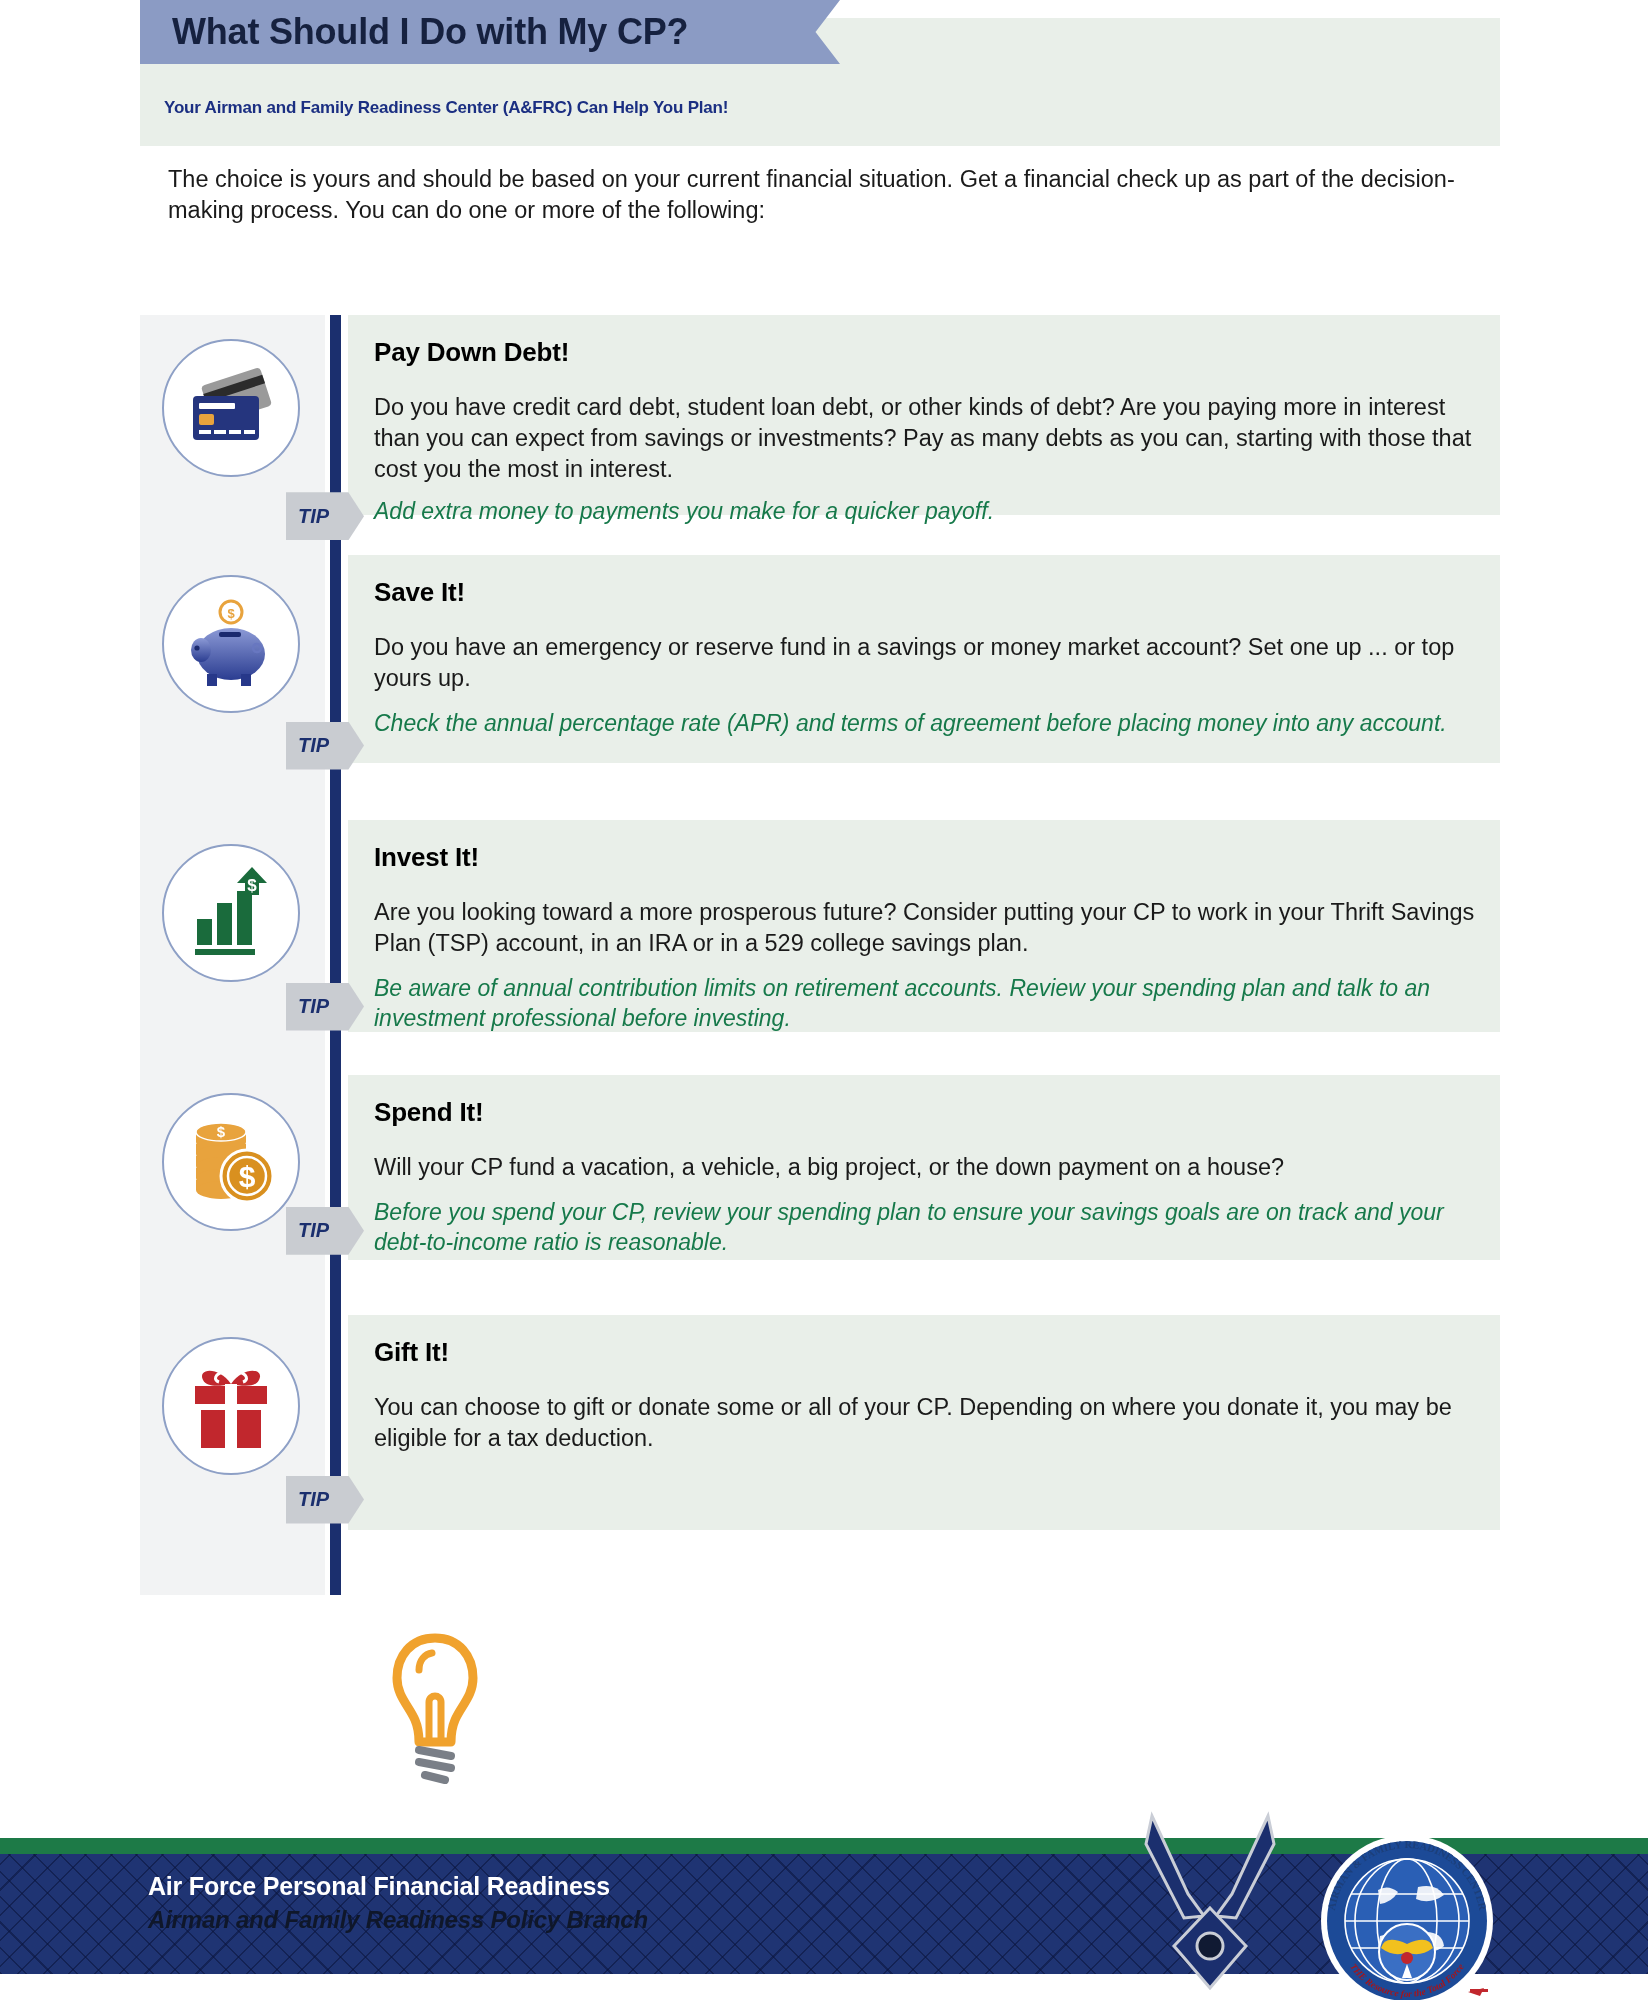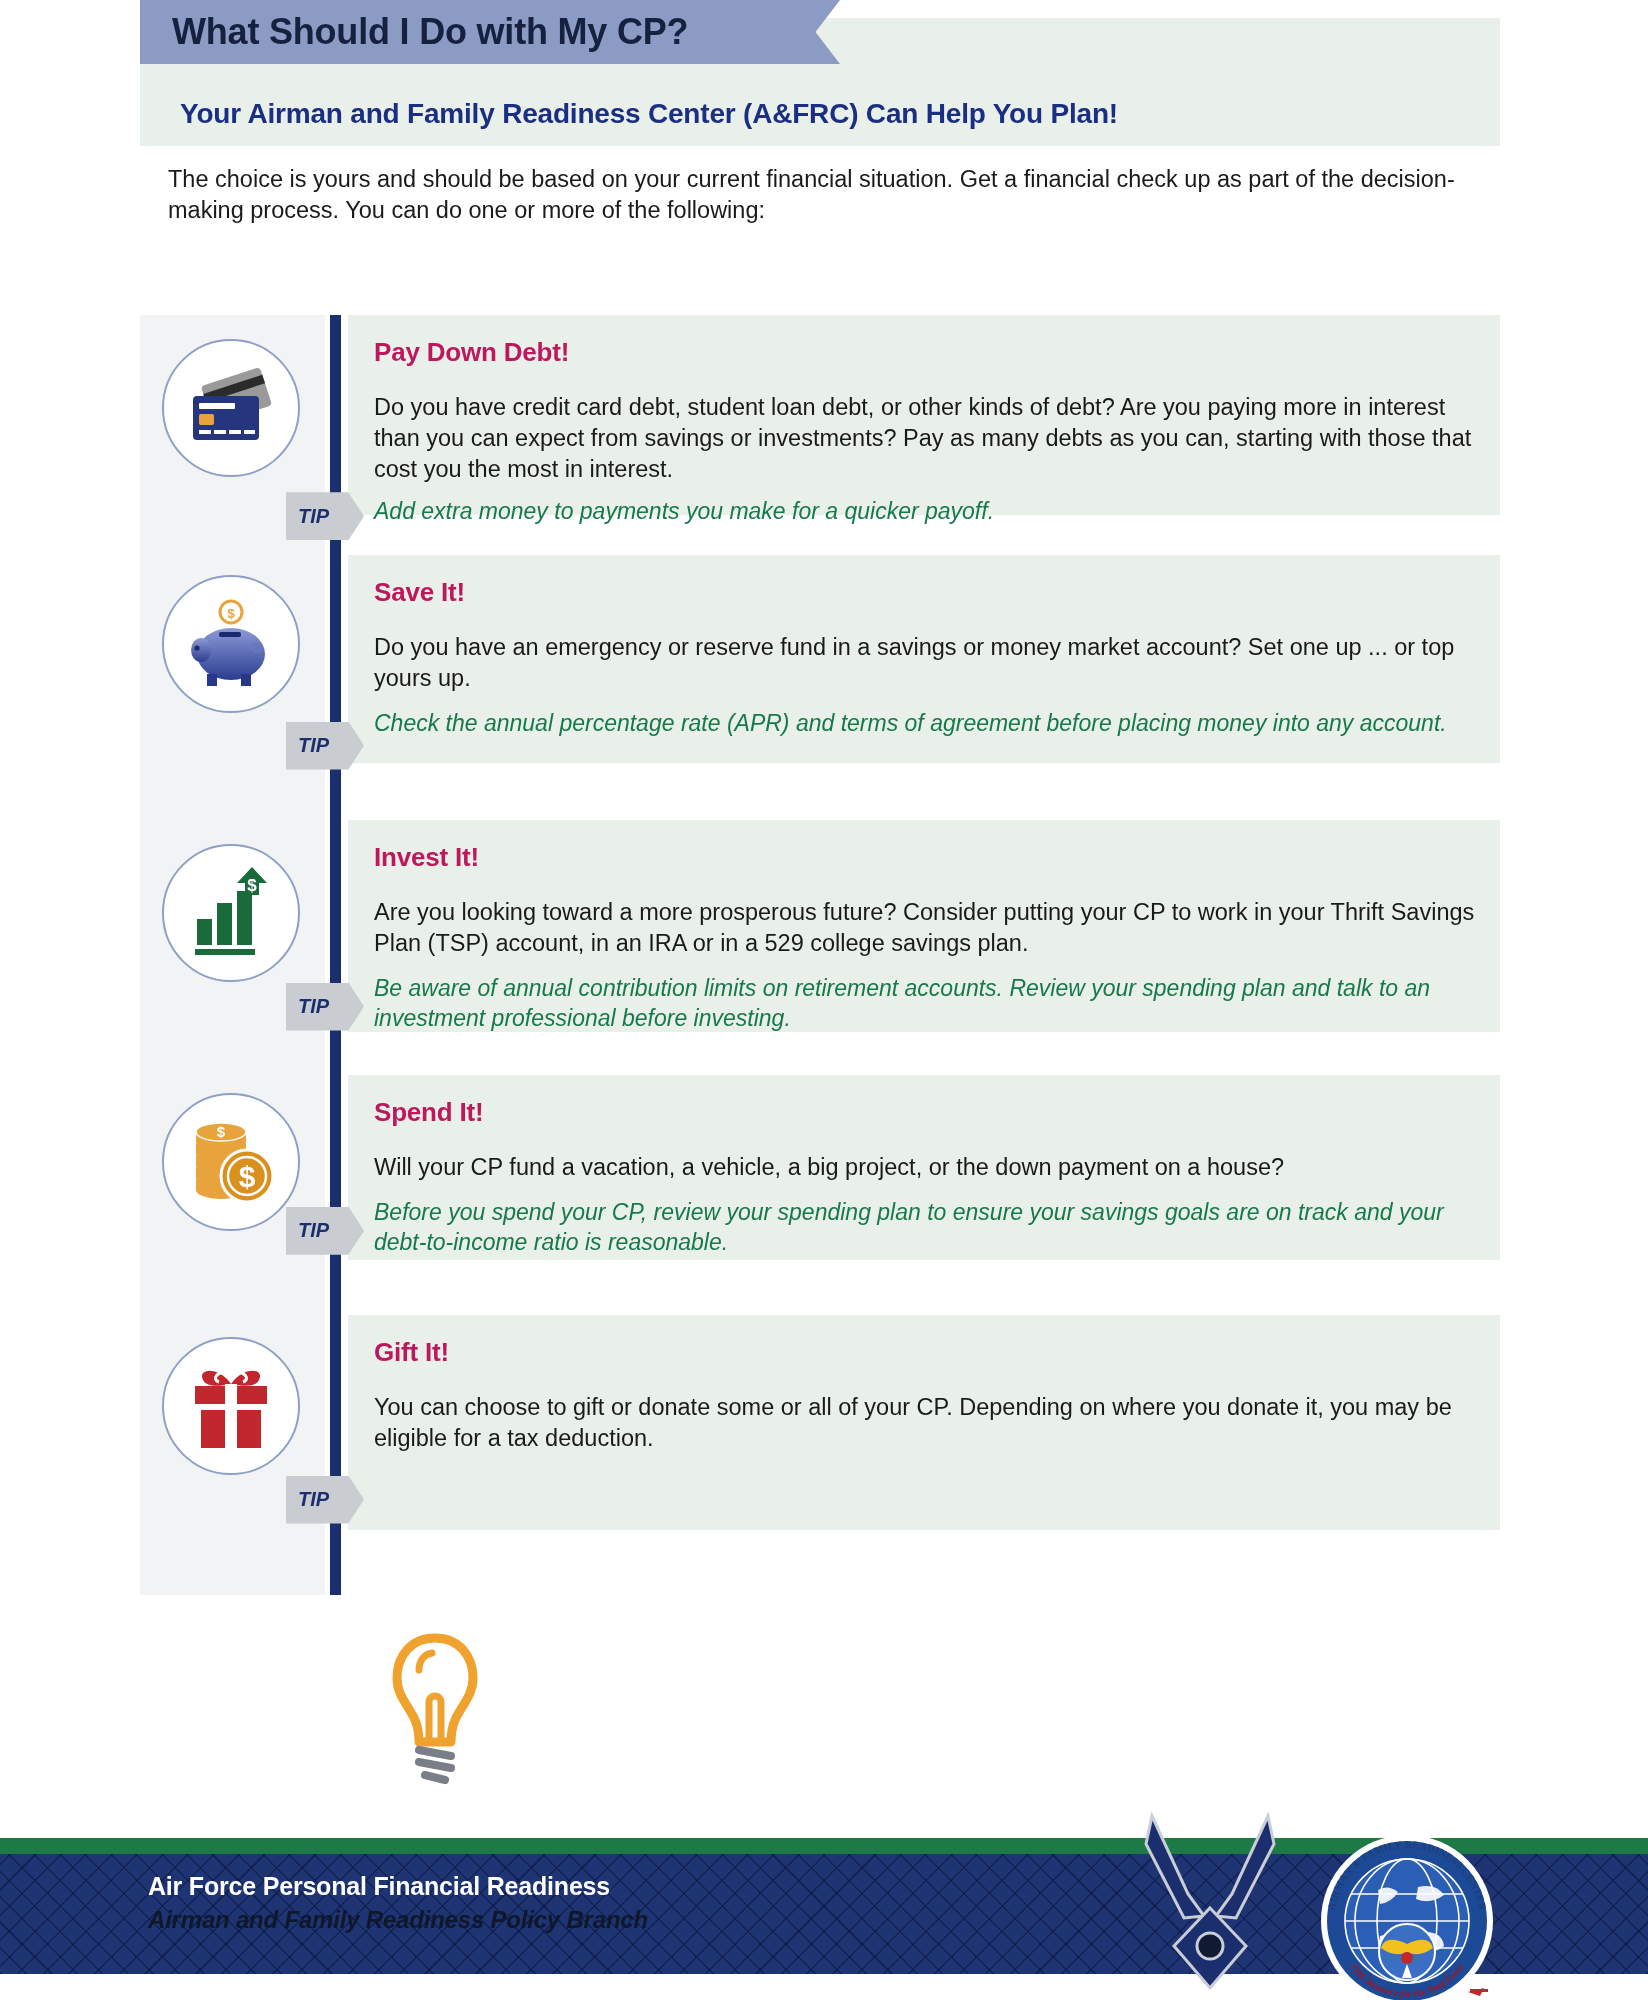--- a/index.html
+++ b/index.html
@@ -22,22 +22,22 @@
     background:#8b9bc4;
     clip-path:polygon(0 0,100% 0,96.5% 50%,100% 100%,0 100%);
     display:flex;align-items:center;
   }
   .title-banner span{
     margin-left:32px;
     font-size:36px;font-weight:bold;color:#16213f;
     letter-spacing:-0.2px;
   }
   .subtitle{
-    position:absolute;left:180px;top:98px;width:1340px;
-    font-size:28px;font-weight:bold;color:#1b2f82;
+    position:absolute;left:164px;top:98px;width:1340px;
+    font-size:17px;font-weight:bold;color:#1b2f82;
     letter-spacing:-0.2px;
   }
   .intro{
     position:absolute;left:168px;top:164px;width:1320px;
     font-size:23.5px;color:#1a1a1a;line-height:1.33;
   }
 
   
   .body-wrap{
     position:absolute;left:140px;top:315px;width:1360px;height:1280px;
@@ -59,21 +59,21 @@
   }
   .sec-icon{
     position:absolute;left:22px;width:138px;height:138px;
     border-radius:50%;
     background:#ffffff;
     border:2px solid #8ea0c6;
     box-sizing:border-box;
     display:flex;align-items:center;justify-content:center;
   }
   .sec-title{
-    font-size:26px;font-weight:bold;color:#be185d;
+    font-size:26px;font-weight:bold;color:#000000;
     margin:0 0 2px 0;letter-spacing:-0.2px;
   }
   .sec-body{
     font-size:23.5px;color:#1a1a1a;line-height:1.31;margin-top:24px;
   }
   .sec-inner{padding:22px 22px 20px 26px;}
 
   
   .tip-row{
     position:relative;display:flex;align-items:flex-start;

